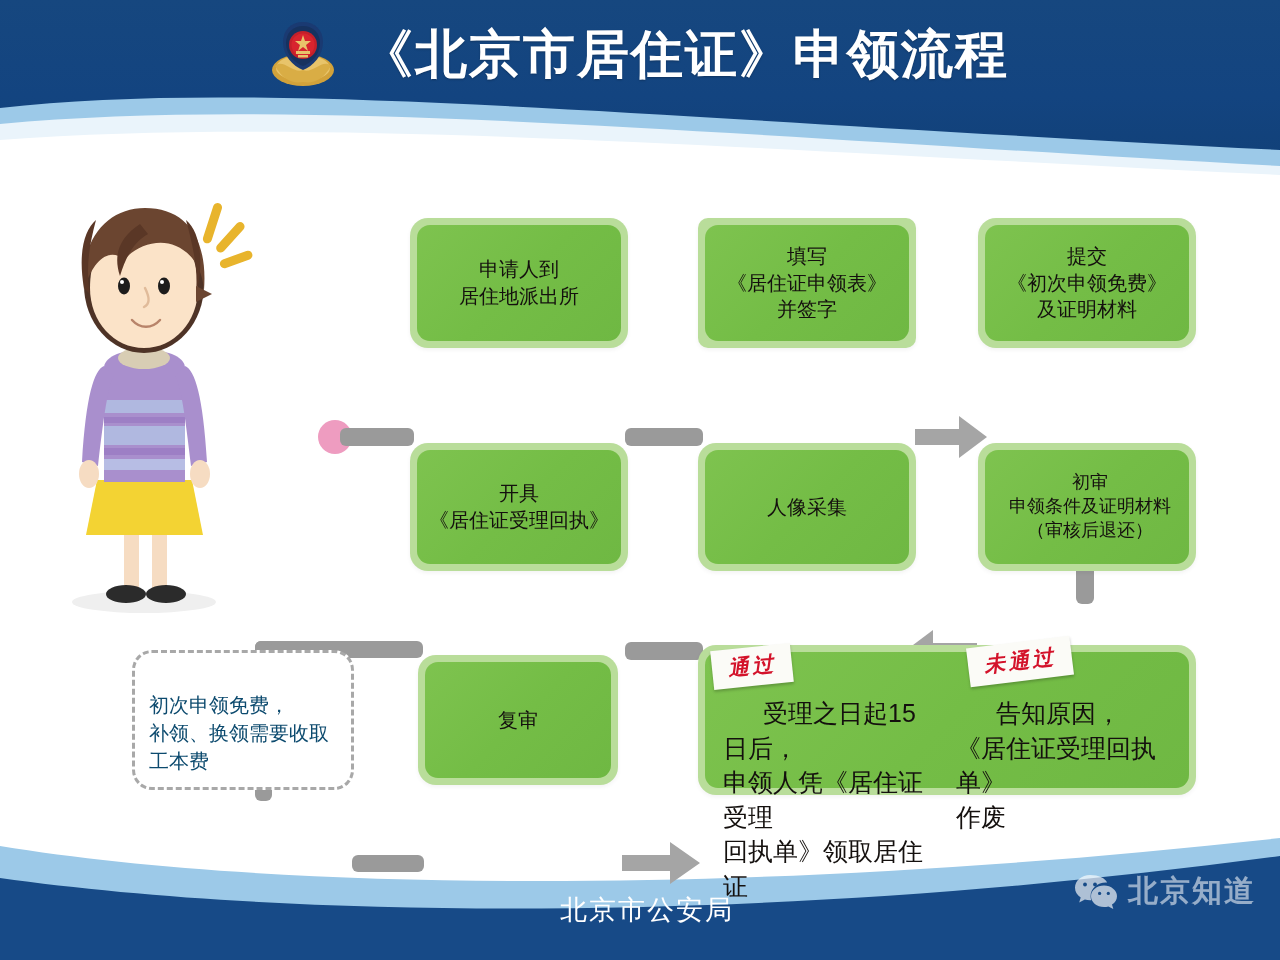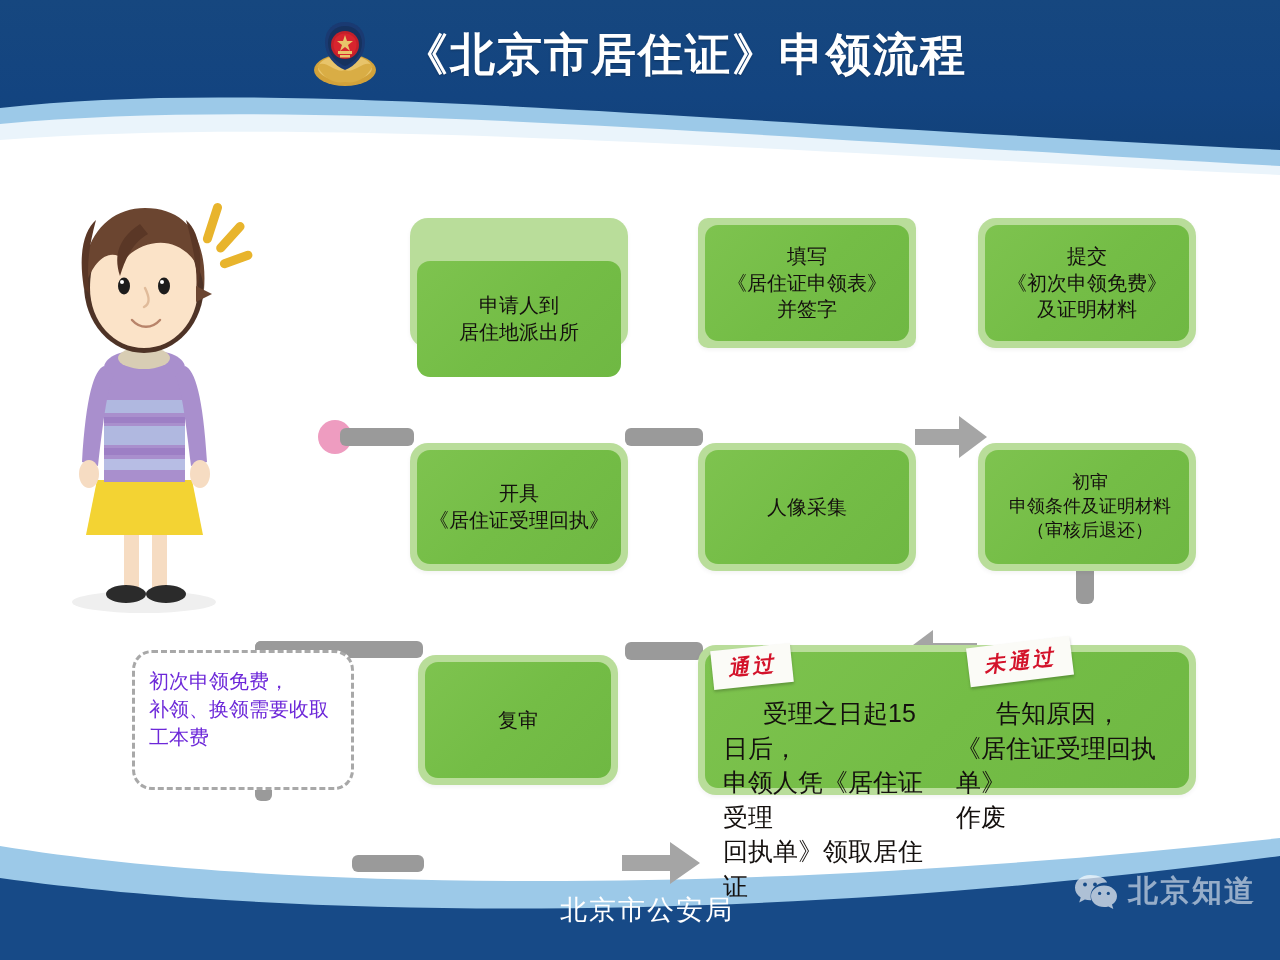--- a/index.html
+++ b/index.html
@@ -19,21 +19,21 @@
   .banner-bg   { position:absolute; inset:0; background:linear-gradient(180deg,#16477f 0%,#134480 55%,#114077 100%); }
   .banner-wave { position:absolute; left:0; top:0; width:1280px; height:175px; }
 
   .title-row {
     position:absolute; left:0; top:0; width:1280px; height:110px;
     display:flex; align-items:center; justify-content:center; gap:26px;
     z-index:6;
   }
   .badge { width:64px; height:74px; position:relative; flex:0 0 auto; }
   .page-title {
-    color:#ffffff; font-size:45px; font-weight:bold; letter-spacing:2px;
+    color:#ffffff; font-size:52px; font-weight:bold; letter-spacing:2px;
     white-space:nowrap; text-shadow:0 1px 2px rgba(0,0,0,.25);
   }
 
   
   .footer-wrap { position:absolute; left:0; bottom:0; width:1280px; height:160px; overflow:hidden; }
   .footer-wave { position:absolute; left:0; top:0; width:1280px; height:160px; }
   .footer-text {
     position:absolute; left:560px; bottom:32px; z-index:6;
     color:#ffffff; font-size:27px; letter-spacing:2px; white-space:nowrap;
   }
@@ -65,24 +65,24 @@
   }
   .node-inner.two-col {
     display:flex; align-items:flex-start; justify-content:flex-start;
     padding:44px 18px 14px 18px; gap:18px; text-align:left;
   }
   .col { flex:1 1 0; font-size:25px; line-height:1.38; }
 
   
   .note {
     position:absolute; border:3px dashed #a8a8a8; border-radius:20px;
-    background:#ffffff; color:#6d28d9;
+    background:#ffffff; color:#0c4a6e;
     font-size:20px; line-height:1.4;
     padding:14px 12px 12px 14px;
-    display:flex; align-items:flex-start;
+    display:flex; align-items:flex-end;
   }
   .note span { display:block; }
 
   
   .bar { position:absolute; background:#9a9a9a; border-radius:6px; }
   .dot { position:absolute; border-radius:50%; background:#ee9cc0; }
   .arrow { position:absolute; }
 
   
   .tape {
@@ -213,21 +213,21 @@
 
     <div class="bar" style="left:352px; top:705px; width:72px; height:17px;"></div>
 
     <div class="arrow" style="left:622px; top:692px; width:78px; height:42px;">
       <svg viewBox="0 0 78 42" width="78" height="42">
         <path d="M0,13 L48,13 L48,0 L78,21 L48,42 L48,29 L0,29 Z" fill="#a5a5a5"></path>
       </svg>
     </div>
 
     <div class="node" style="left:410px; top:68px; width:218px; height:130px;">
-      <div class="node-inner" style="white-space:pre-line;margin-top:36px;">申请人到
+      <div class="node-inner" style="white-space:pre-line;">申请人到
 居住地派出所</div>
     </div>
 
     <div class="node" style="left:698px; top:68px; width:218px; height:130px;border-radius:10px;">
       <div class="node-inner" style="white-space:pre-line;">填写
 《居住证申领表》
 并签字</div>
     </div>
 
     <div class="node" style="left:978px; top:68px; width:218px; height:130px;">

